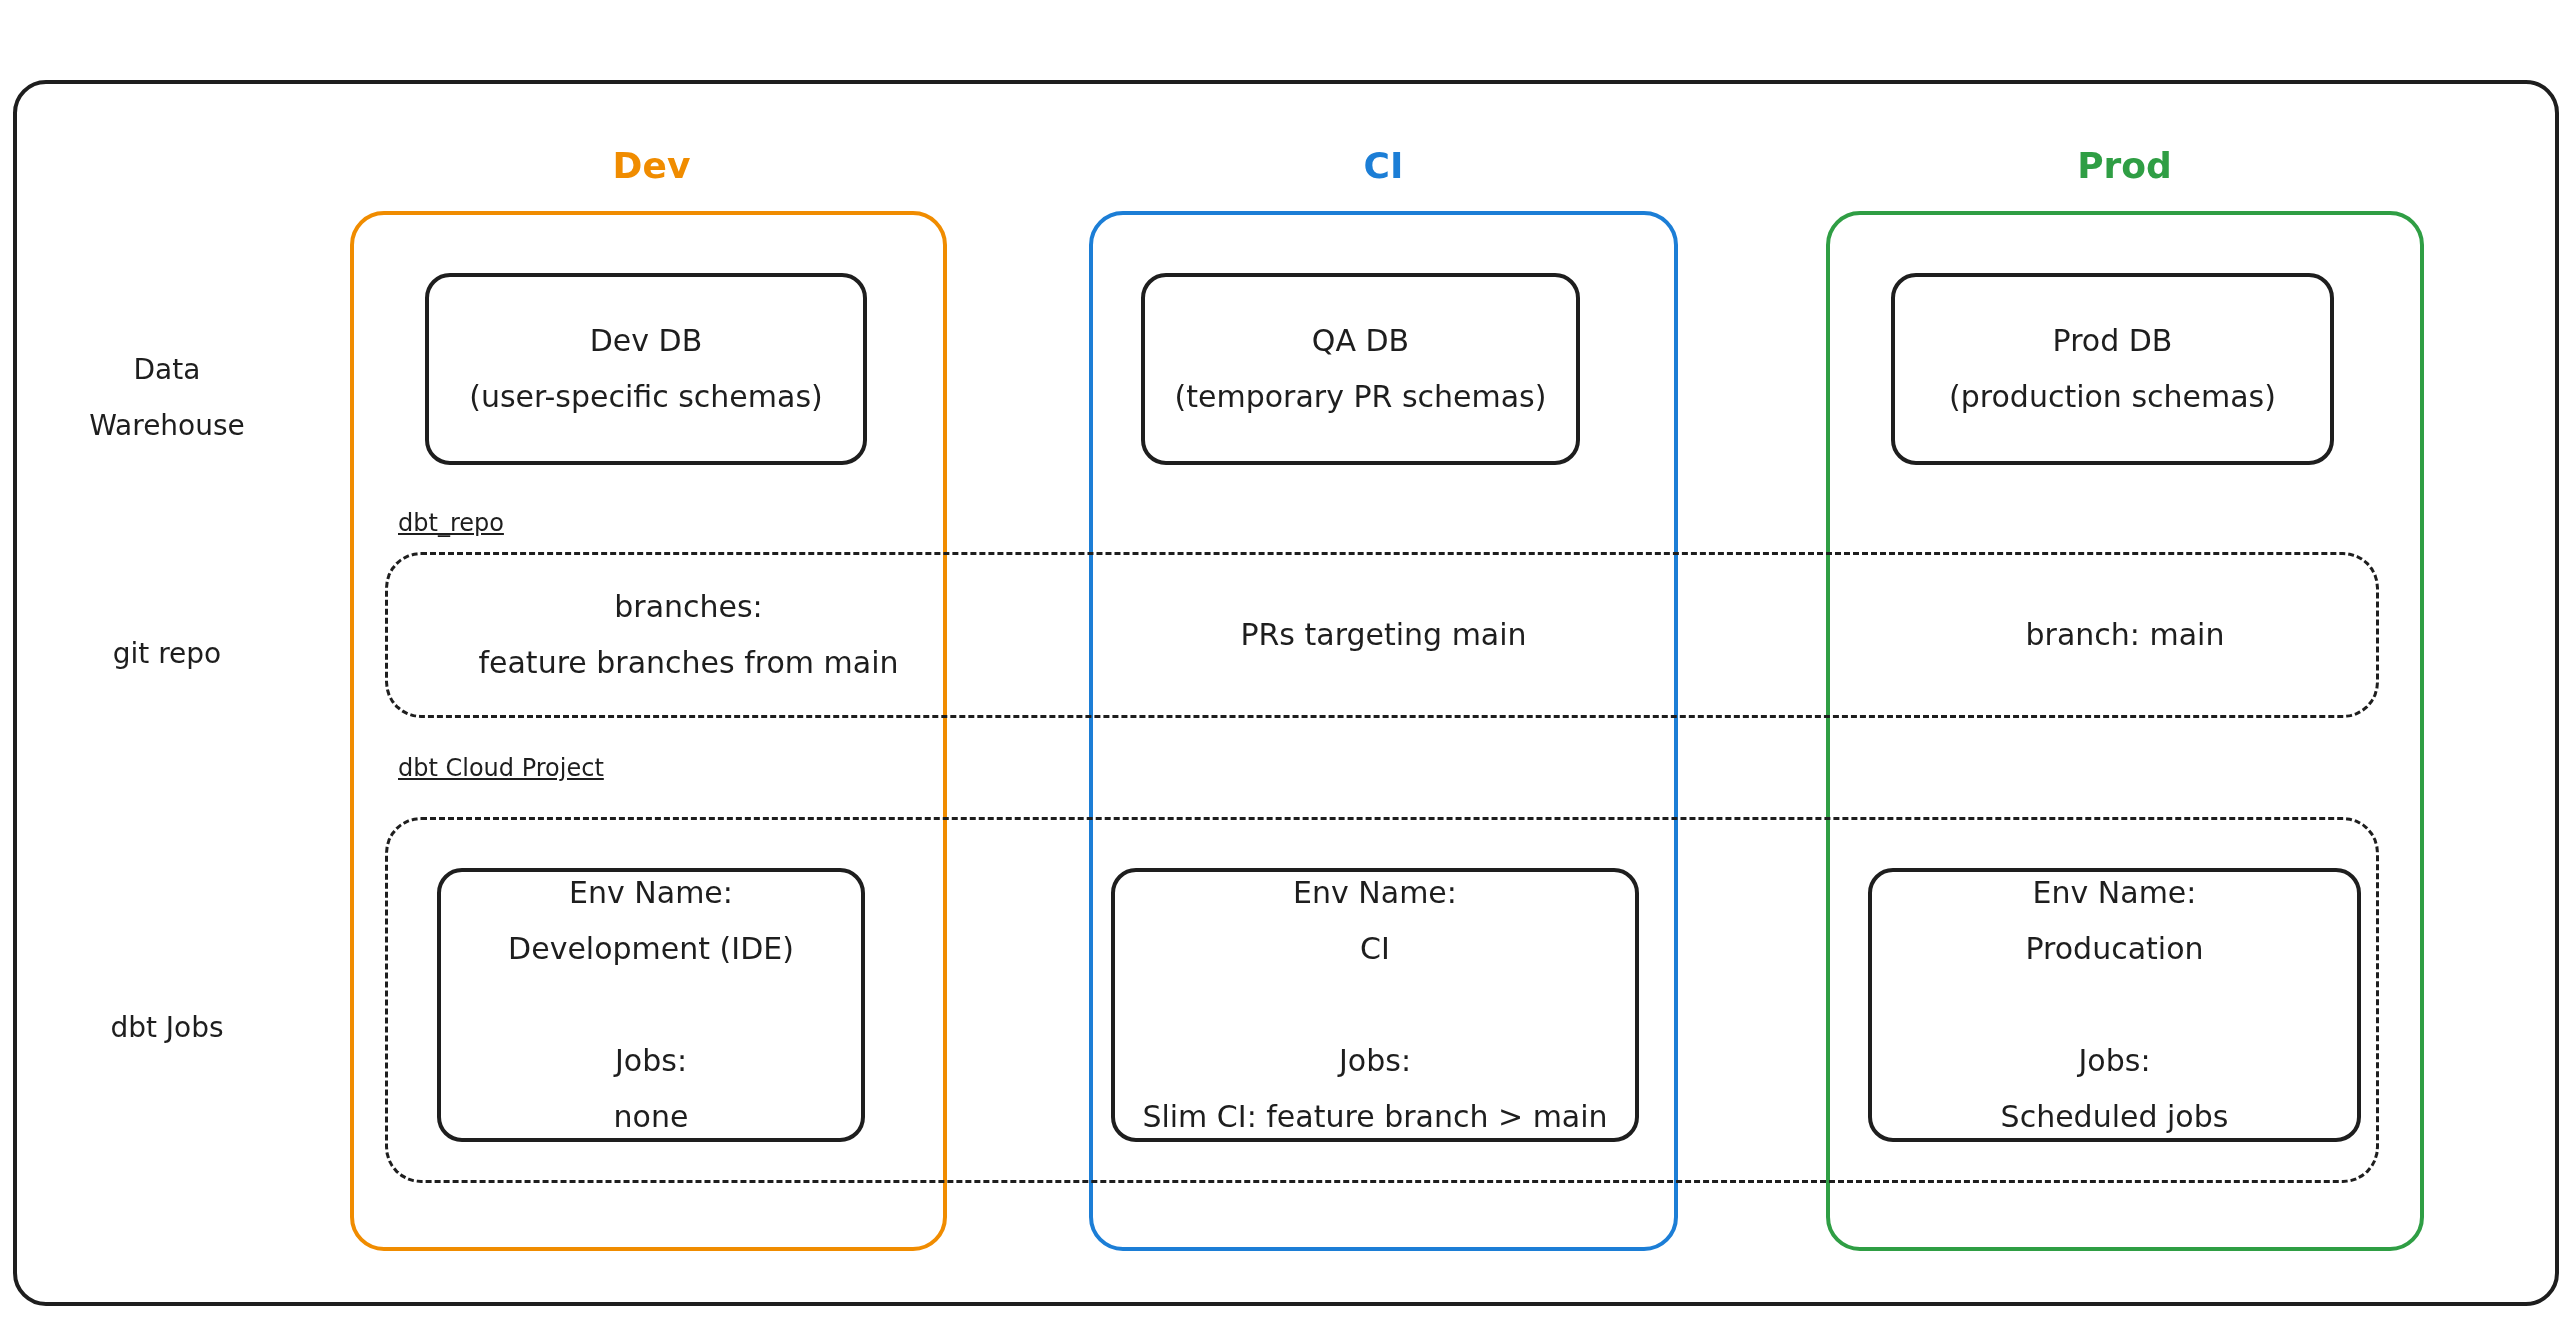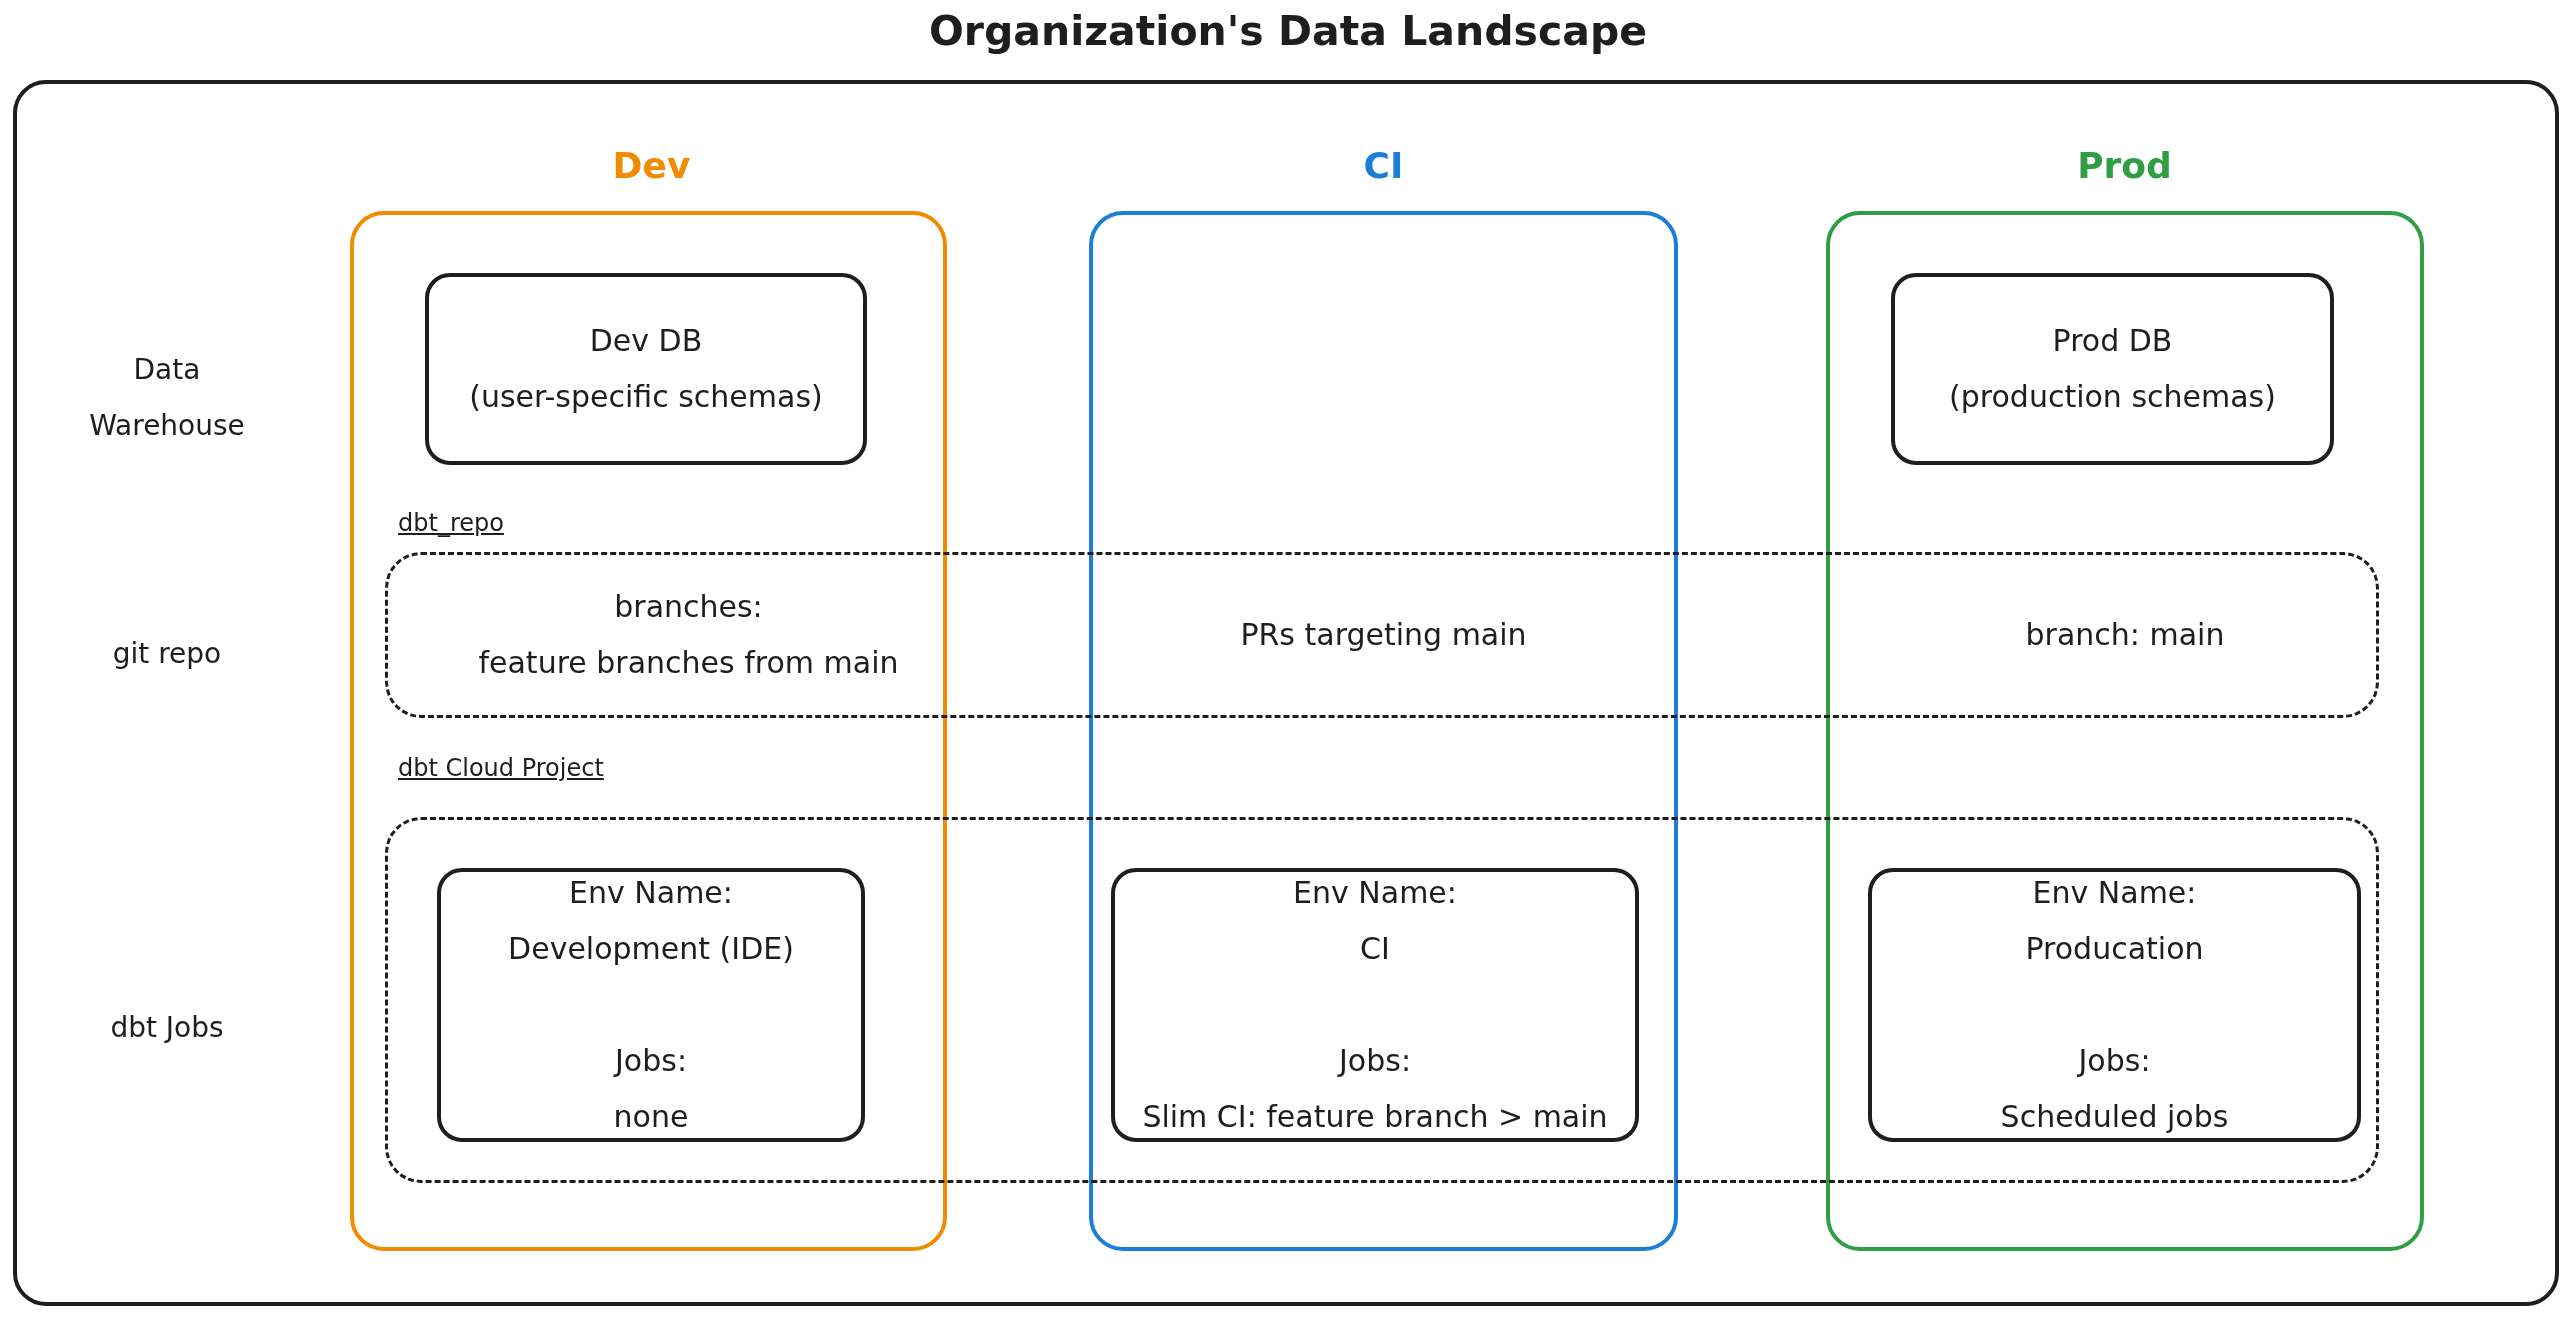--- a/index.html
+++ b/index.html
@@ -89,40 +89,43 @@
   }
   .env-box.dev  { left: 437px;  width: 428px; }
   .env-box.ci   { left: 1111px; width: 528px; }
   .env-box.prod { left: 1868px; width: 493px; }
 </style>
 </head>
 <body>
 
 <div class="canvas">
 
-  <div class="abs page-title">Organization's Data Landscape</div>
 
   <div class="abs outer-frame"></div>
 
   <div class="abs col-header dev" style="color: rgb(240, 140, 0);">Dev</div>
   <div class="abs col-header ci" style="color: rgb(28, 126, 214);">CI</div>
   <div class="abs col-header prod" style="color: rgb(47, 158, 68);">Prod</div>
 
   <div class="abs col-box dev" style="border-color: rgb(240, 140, 0);"></div>
   <div class="abs col-box ci" style="border-color: rgb(28, 126, 214);"></div>
   <div class="abs col-box prod" style="border-color: rgb(47, 158, 68);"></div>
 
   <div class="abs row-label warehouse txt">Data
 Warehouse</div>
   <div class="abs row-label git txt">git repo</div>
   <div class="abs row-label dbt txt">dbt Jobs</div>
 
   <div class="abs db-box dev center">
     <div class="txt">Dev DB
 (user-specific schemas)</div>
+  </div>
+  <div class="abs db-box ci center">
+    <div class="txt">QA DB
+(temporary PR schemas)</div>
   </div>
   <div class="abs db-box prod center">
     <div class="txt">Prod DB
 (production schemas)</div>
   </div>
 
   <div class="abs group-label repo">dbt_repo</div>
   <div class="abs group-box repo"></div>
 
   <div class="abs repo-cell dev center">

